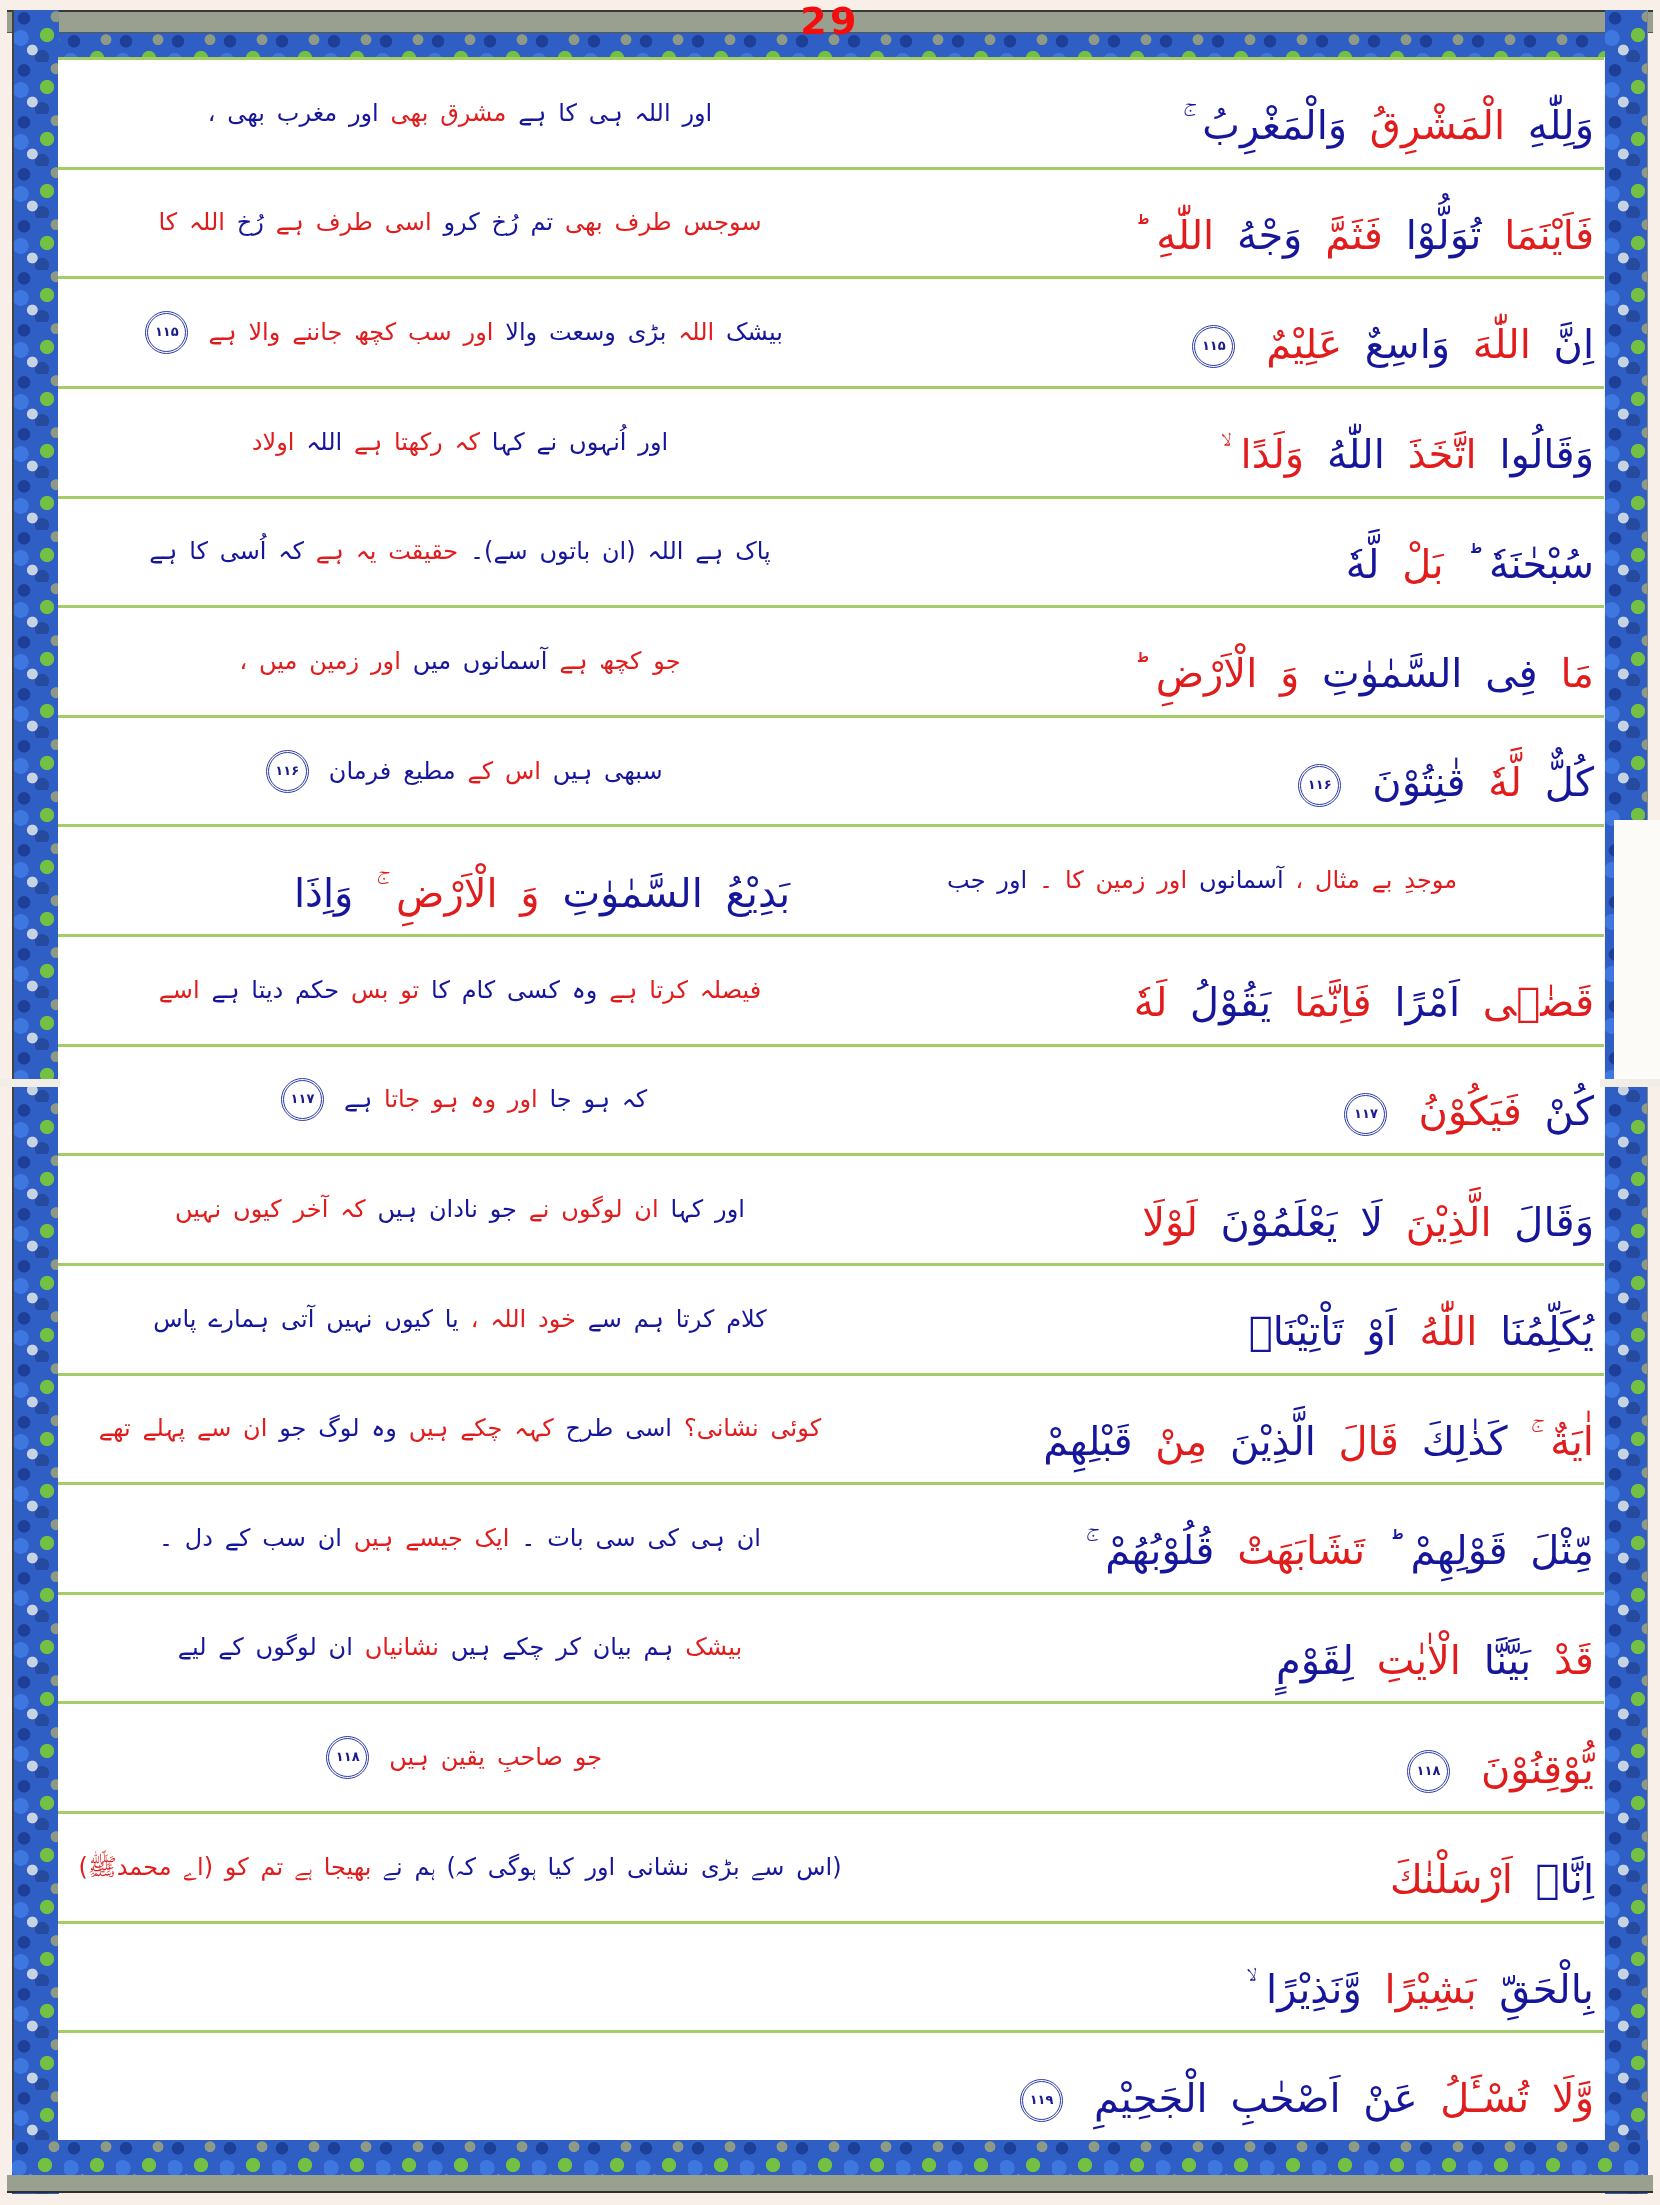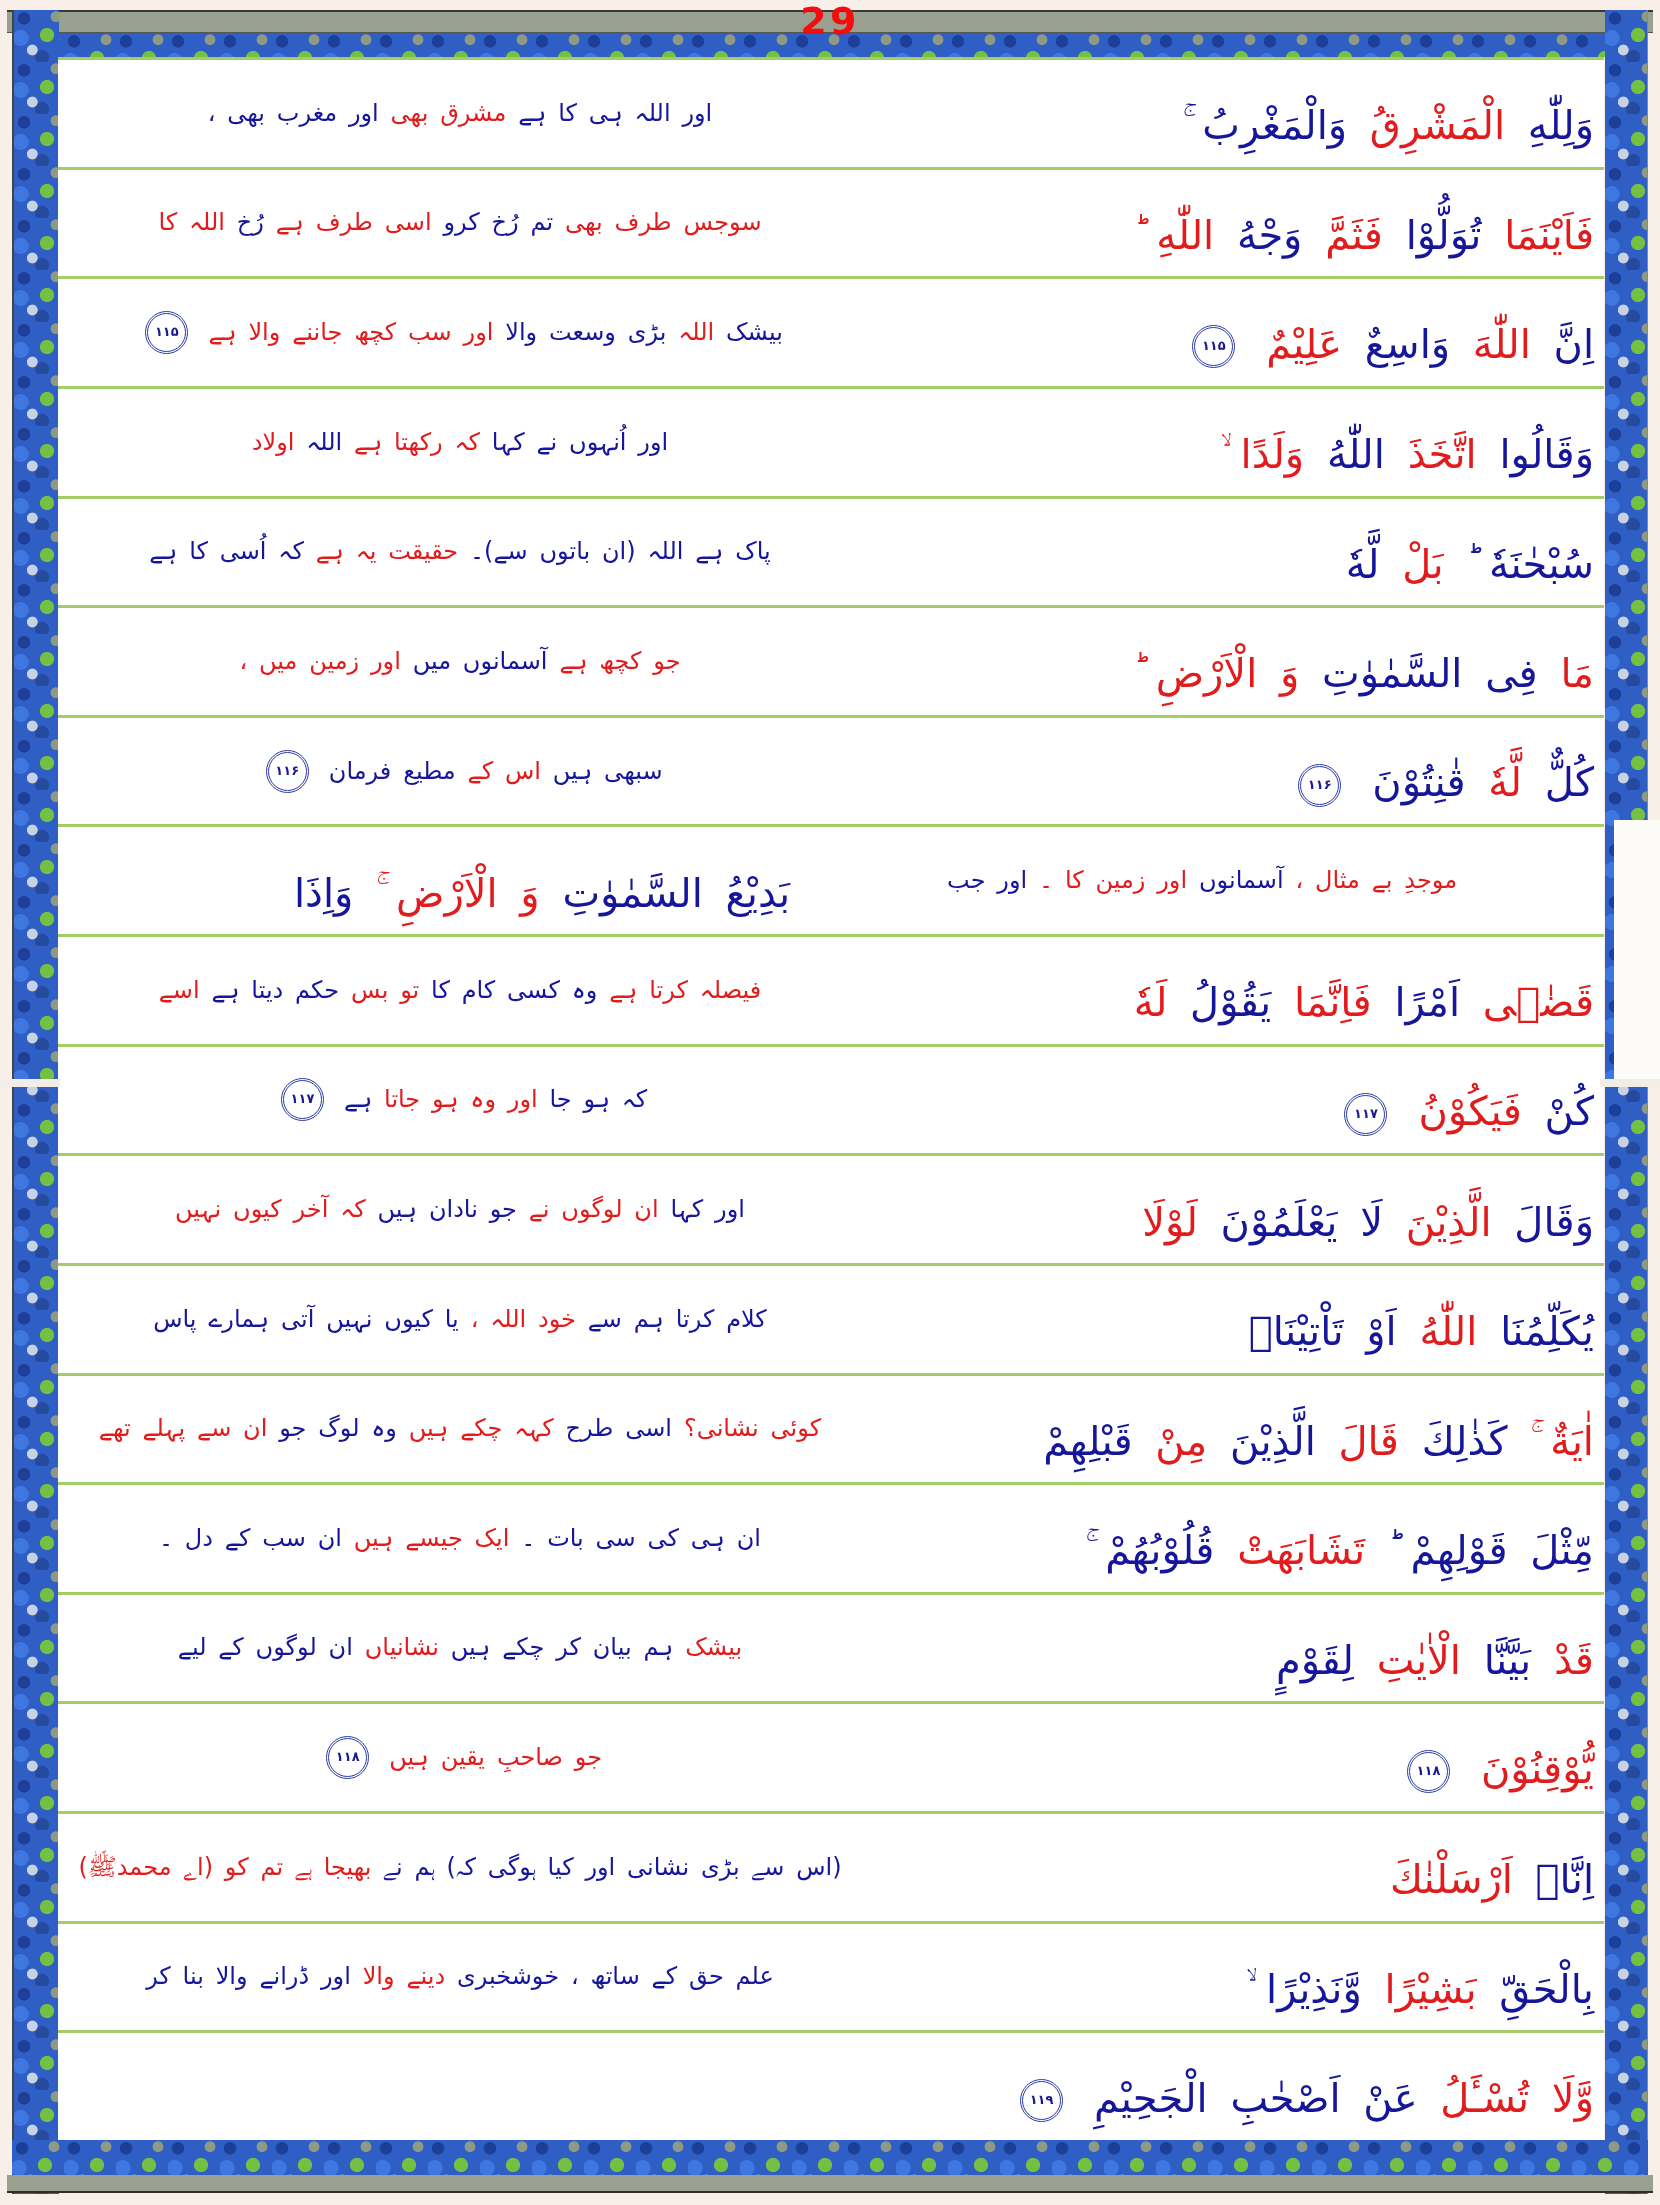--- a/index.html
+++ b/index.html
@@ -144,20 +144,19 @@
       <div class="row">
         <div class="cell arabic"><span class="r">يُّوْقِنُوْنَ</span> <span class="medallion">۱۱۸</span></div>
         <div class="cell urdu"><span class="r">جو صاحبِ یقین ہیں</span> <span class="medallion">۱۱۸</span></div>
       </div>
       <div class="row">
         <div class="cell arabic"><span class="b">اِنَّاۤ</span> <span class="r">اَرْسَلْنٰكَ</span> </div>
         <div class="cell urdu"><span class="b">(اس سے بڑی نشانی اور کیا ہوگی کہ) ہم نے</span> <span class="r">بھیجا ہے تم کو (اے محمدﷺ)</span> </div>
       </div>
       <div class="row">
         <div class="cell arabic"><span class="b">بِالْحَقِّ</span> <span class="r">بَشِيْرًا</span> <span class="b">وَّنَذِيْرًا ۙ</span> </div>
-        <div class="cell urdu"><span class="b">علم حق کے ساتھ ، خوشخبری</span> <span class="r">دینے والا</span> <span class="b">اور ڈرانے والا بنا کر</span> </div>
       </div>
       <div class="row">
         <div class="cell arabic"><span class="r">وَّلَا تُسْـَٔلُ</span> <span class="b">عَنْ اَصْحٰبِ الْجَحِيْمِ</span> <span class="medallion">۱۱۹</span></div>
       </div>
     </div>
 </div>
 
 
 </body></html>

